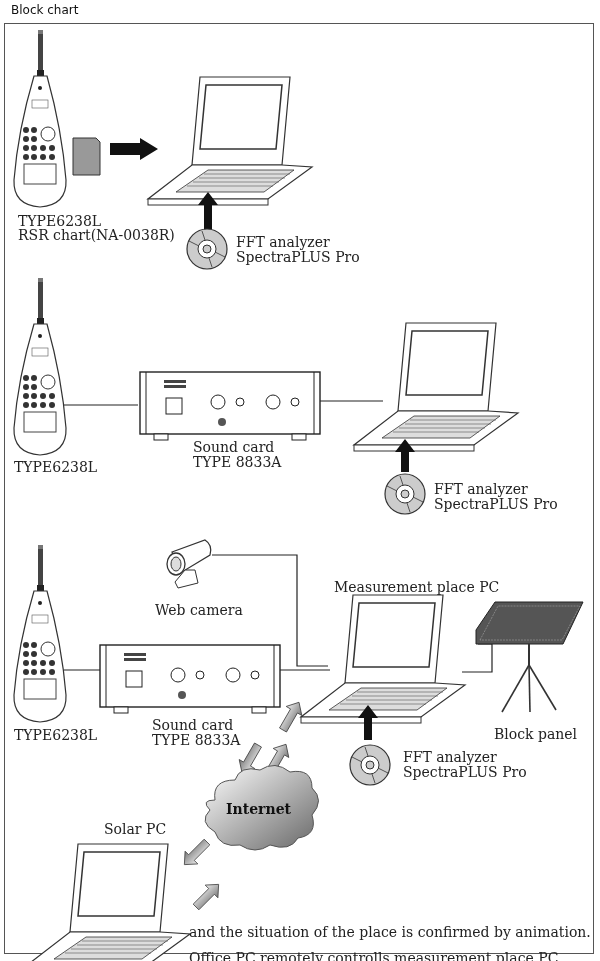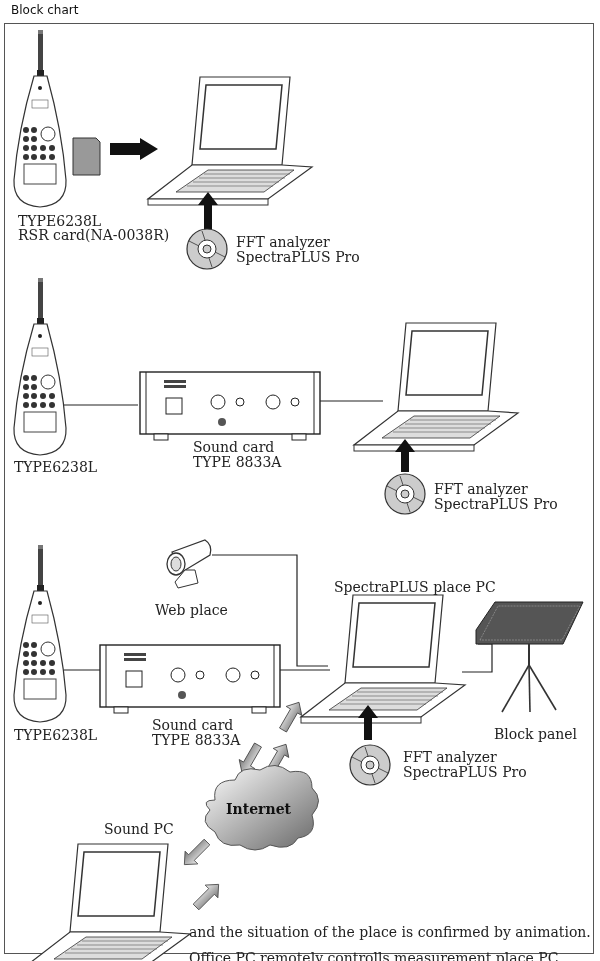--- a/index.html
+++ b/index.html
@@ -172,34 +172,34 @@
   <g>
     <use href="#garrow" transform="translate(207,842) rotate(225)"></use>
     <use href="#garrow" transform="translate(196,907) rotate(45)"></use>
   </g>
   <g>
       <use href="#laptop" x="68" y="844"></use>
     </g>
 </svg>
 
 <div class="lbl" style="left:18px;top:214px;">TYPE6238L</div>
-<div class="lbl" style="left:18px;top:228px;">RSR card(NA-0038R)</div>
+<div class="lbl" style="left:18px;top:228px;">RSR chart(NA-0038R)</div>
 <div class="lbl" style="left:236px;top:235px;">FFT analyzer</div>
 <div class="lbl" style="left:236px;top:250px;">SpectraPLUS Pro</div>
 
 <div class="lbl" style="left:14px;top:460px;">TYPE6238L</div>
 <div class="lbl" style="left:193px;top:440px;">Sound card</div>
 <div class="lbl" style="left:193px;top:455px;">TYPE 8833A</div>
 <div class="lbl" style="left:434px;top:482px;">FFT analyzer</div>
 <div class="lbl" style="left:434px;top:497px;">SpectraPLUS Pro</div>
 
-<div class="lbl" style="left:155px;top:603px;">Web place</div>
-<div class="lbl" style="left:334px;top:580px;">SpectraPLUS place PC</div>
+<div class="lbl" style="left:155px;top:603px;">Web camera</div>
+<div class="lbl" style="left:334px;top:580px;">Measurement place PC</div>
 <div class="lbl" style="left:494px;top:727px;">Block panel</div>
 <div class="lbl" style="left:14px;top:728px;">TYPE6238L</div>
 <div class="lbl" style="left:152px;top:718px;">Sound card</div>
 <div class="lbl" style="left:152px;top:733px;">TYPE 8833A</div>
 <div class="lbl" style="left:403px;top:750px;">FFT analyzer</div>
 <div class="lbl" style="left:403px;top:765px;">SpectraPLUS Pro</div>
 <div class="cloudlbl" style="left:226px;top:801px;">Internet</div>
-<div class="lbl" style="left:104px;top:822px;">Sound PC</div>
+<div class="lbl" style="left:104px;top:822px;">Solar PC</div>
 <div class="lbl" style="left:189px;top:951px;">Office PC remotely controlls measurement place PC,</div>
 <div class="lbl" style="left:189px;top:925px;text-align:center;">and the situation of the place is confirmed by animation.</div>
 
 </body></html>

